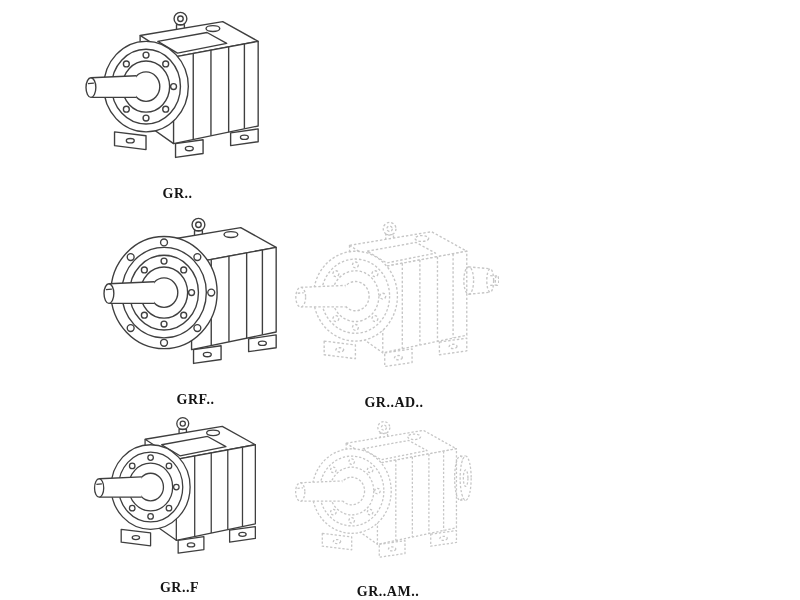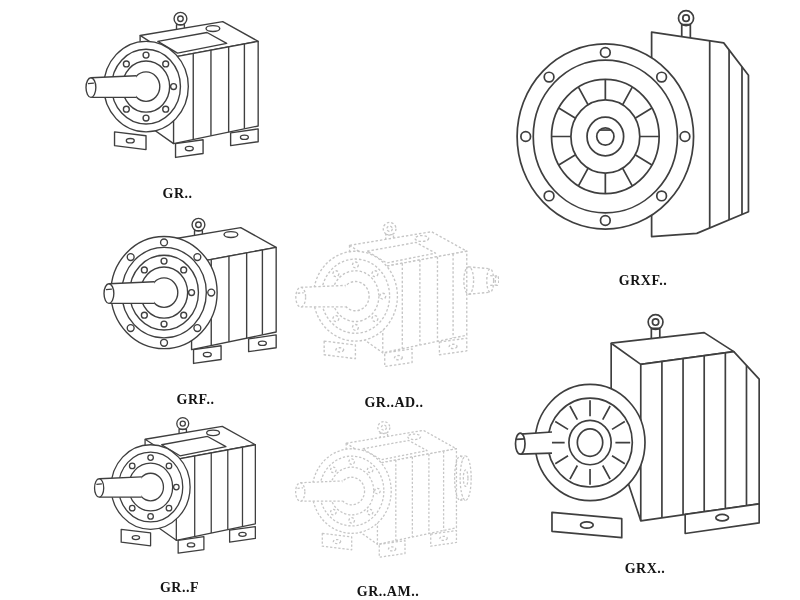--- a/index.html
+++ b/index.html
@@ -172,26 +172,20 @@
 <div class="page">
 
   <div class="cell" style="left:70px; top:2px; width:215px;">
     <svg class="draw" viewBox="0 0 200 185" width="197" height="182">
       <use href="#sym-gearbox" width="200" height="185"></use>
     </svg>
     <div class="lbl">GR..</div>
   </div>
 
 
-  <div class="cell" style="left:498px; top:2px; width:290px;">
-    <svg class="draw" viewBox="0 0 260 250" width="280" height="269">
-      <use href="#sym-grxf" width="260" height="250"></use>
-    </svg>
-    <div class="lbl">GRXF..</div>
-  </div>
 
   <div class="cell" style="left:88px; top:208px; width:215px;">
     <svg class="draw" viewBox="0 0 200 185" width="197" height="182">
       <use href="#sym-gearbox-flange" width="200" height="185"></use>
     </svg>
     <div class="lbl">GRF..</div>
   </div>
 
   <div class="cell" style="left:288px; top:212px; width:212px;">
     <svg class="draw faint" viewBox="0 0 215 185" width="210" height="181">
@@ -224,20 +218,14 @@
           <ellipse cx="186" cy="72" rx="6" ry="24"></ellipse>
           <path d="M186,48 L192,48 M186,96 L192,96"></path>
           <ellipse cx="192" cy="72" rx="6" ry="24" fill="#ffffff"></ellipse>
           <ellipse cx="192" cy="72" rx="2.5" ry="9"></ellipse>
         </g>
       </g>
     </svg>
     <div class="lbl">GR..AM..</div>
   </div>
 
-  <div class="cell" style="left:495px; top:305px; width:300px;">
-    <svg class="draw" viewBox="0 0 280 240" width="296" height="254">
-      <use href="#sym-grx" width="280" height="240"></use>
-    </svg>
-    <div class="lbl">GRX..</div>
-  </div>
 
 </div>
 
 </body></html>

